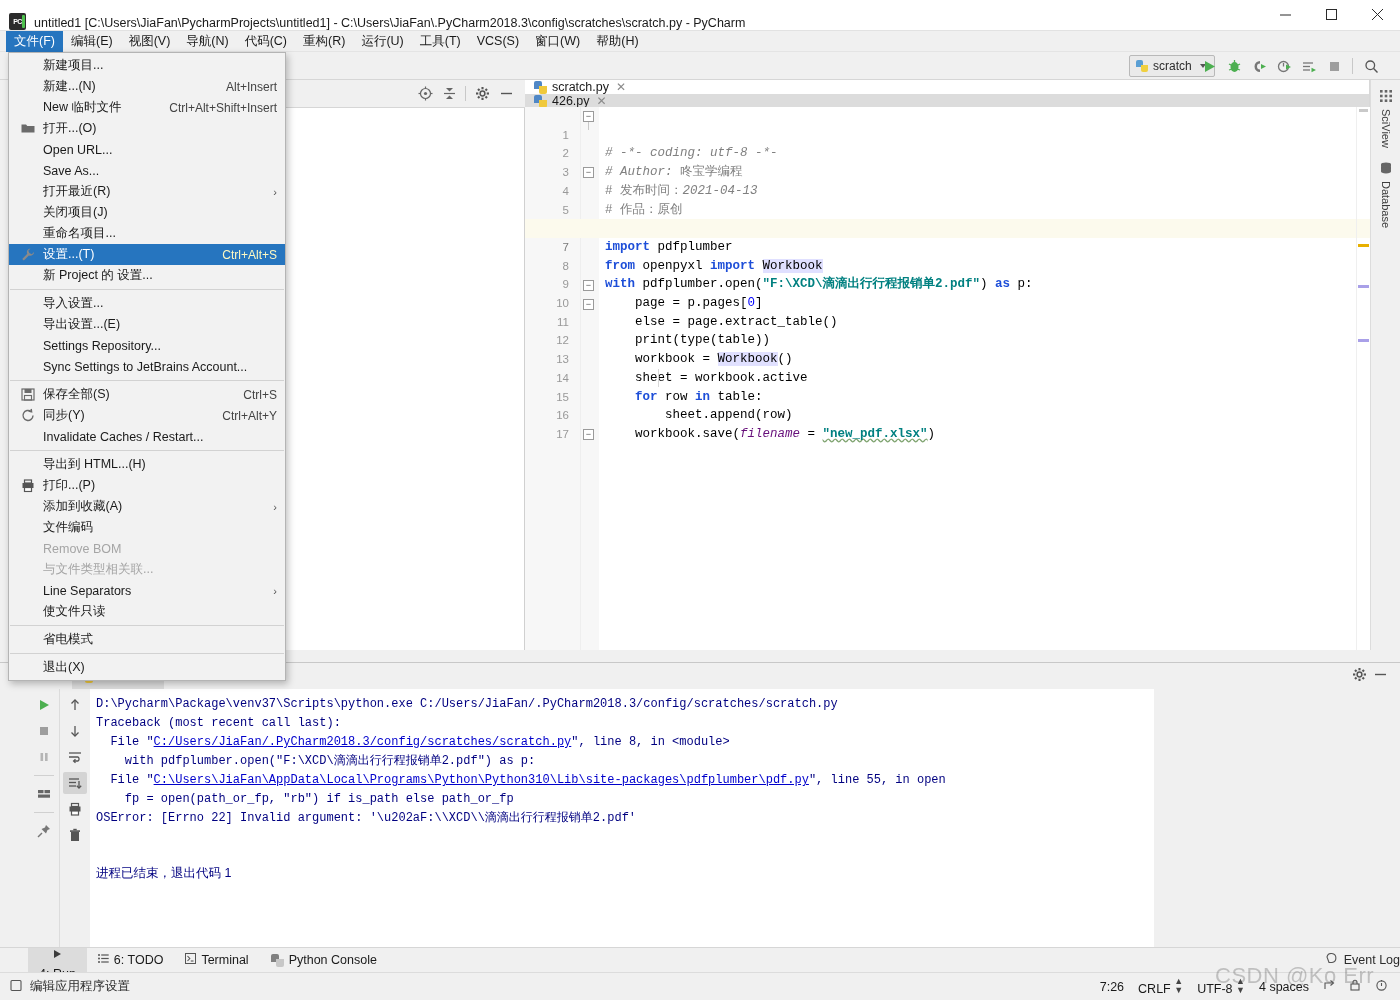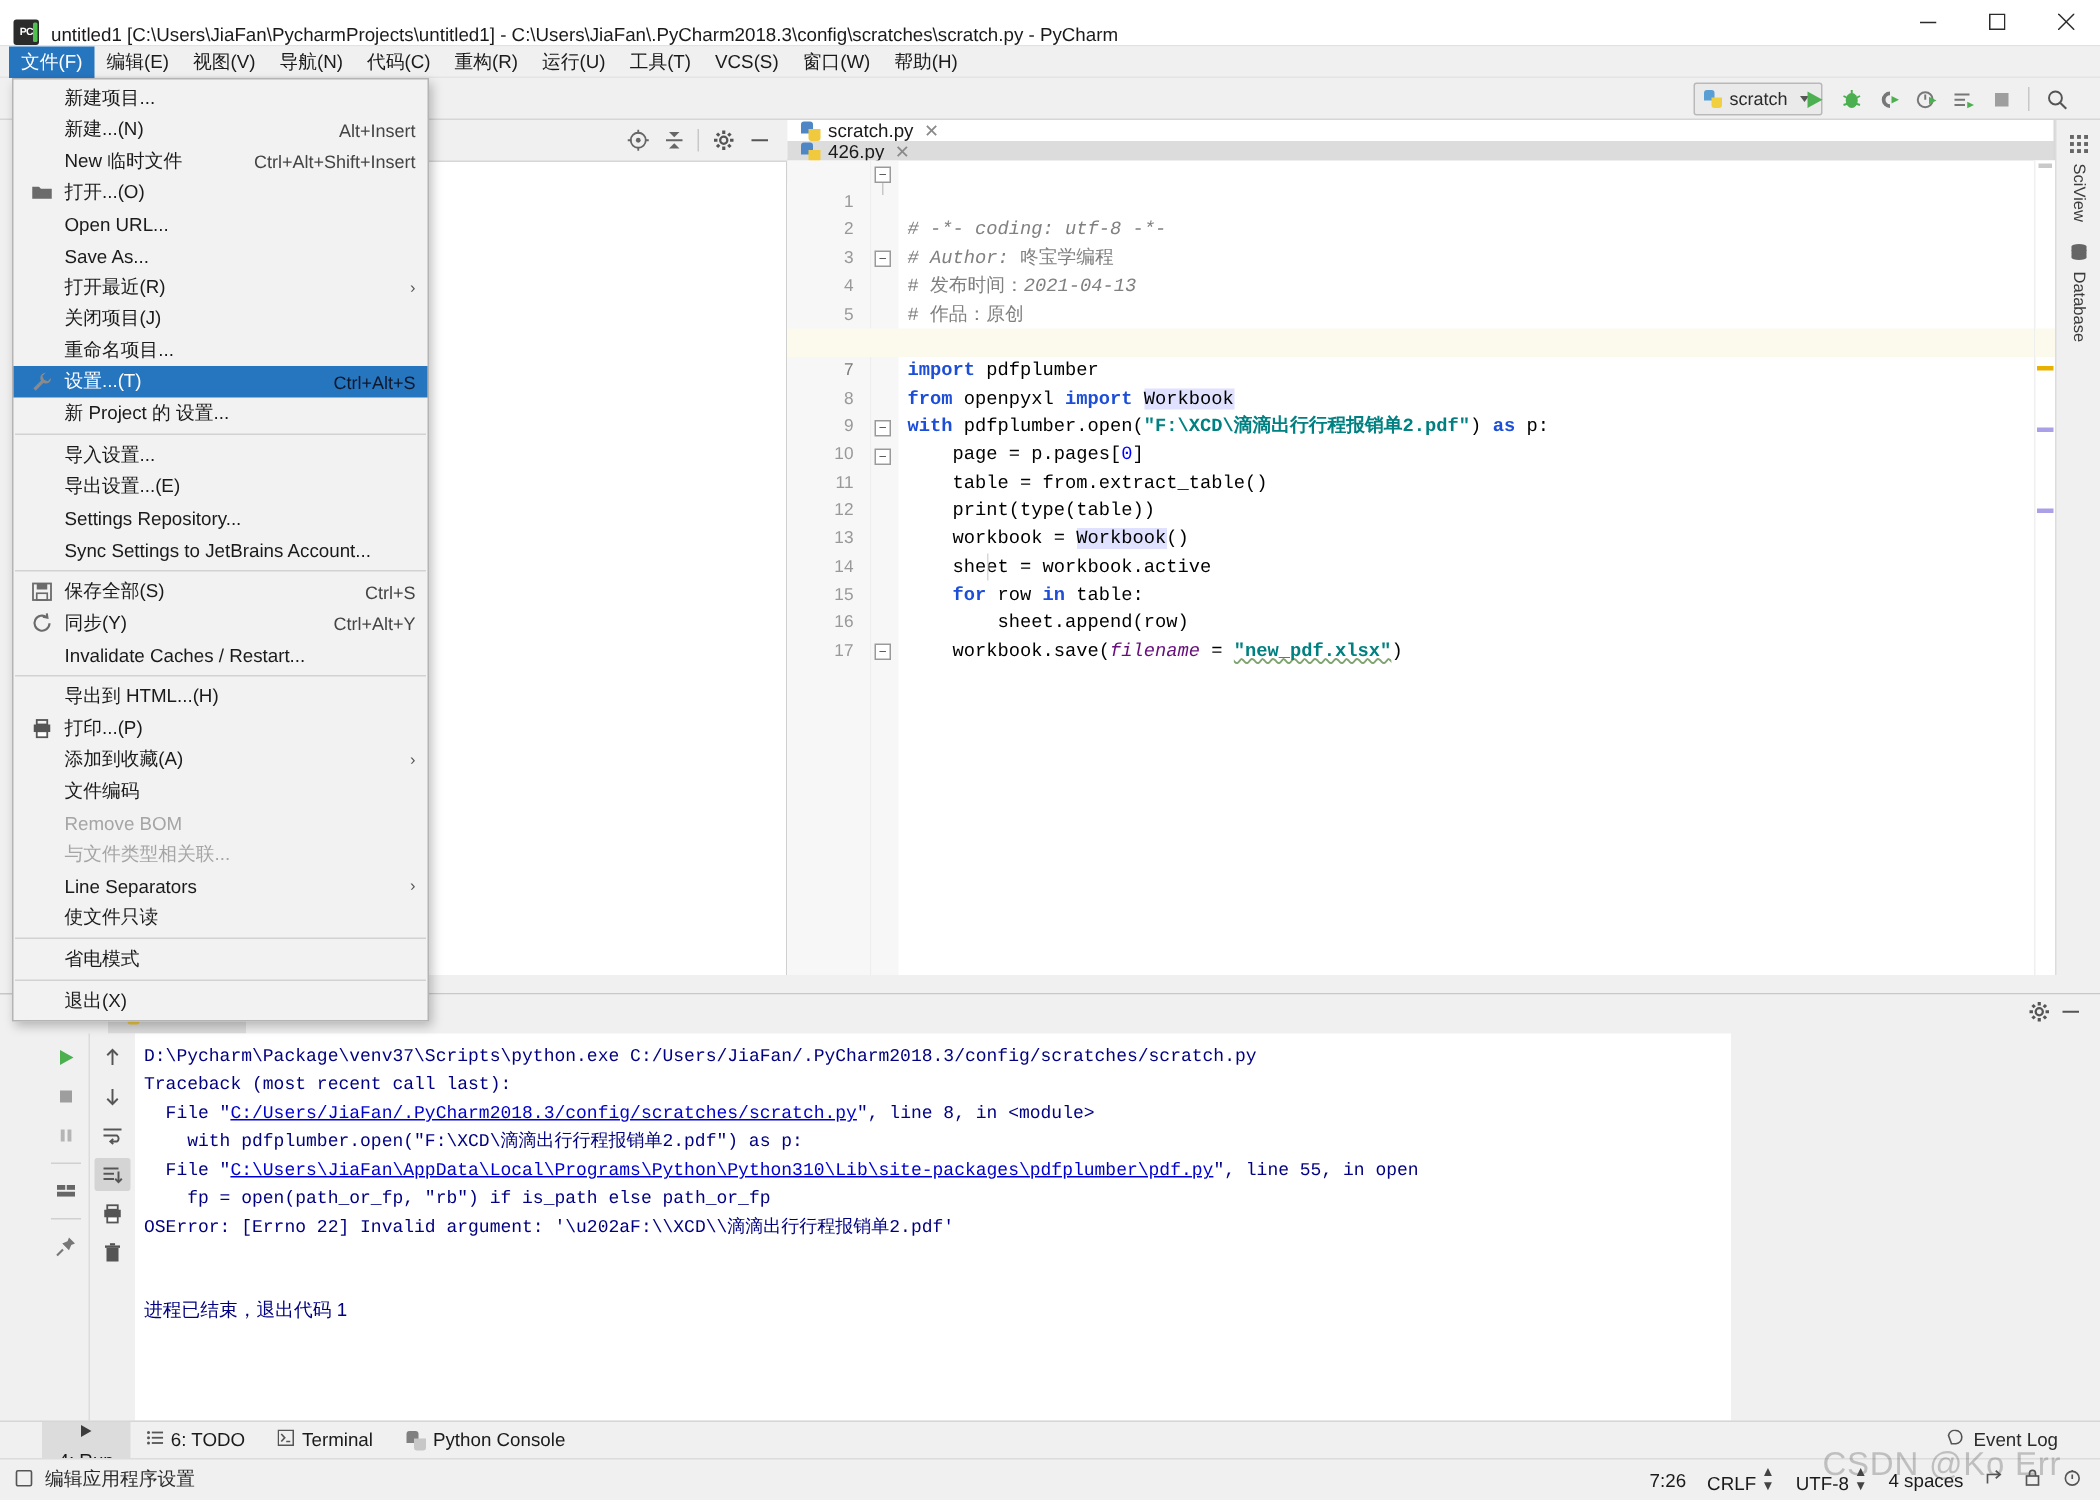--- a/index.html
+++ b/index.html
@@ -63,21 +63,21 @@
     position:absolute; left:8px; top:52px; width:278px;
     background:#f2f2f2; border:1px solid #b4b4b4;
     box-shadow:2px 3px 7px rgba(0,0,0,.25);
     padding:2px 0; z-index:60;
   }
   .fm-row{ position:relative; height:21px; display:flex; align-items:center; font-size:12.5px; color:#1a1a1a; padding-left:34px; padding-right:8px; white-space:nowrap;}
   .fm-row.sel{ background:#2675bf; color:#ffffff;}
   .fm-row.disabled{ color:#a5a5a5;}
   .fm-ico{ position:absolute; left:11px; top:50%; transform:translateY(-50%); width:15px; height:15px; display:flex; align-items:center; justify-content:center;}
   .fm-short{ margin-left:auto; font-size:12px; color:#444; padding-left:24px;}
-  .fm-row.sel .fm-short{ color:#0f172a;}
+  .fm-row.sel .fm-short{ color:#fef9c3;}
   .fm-arrow{ margin-left:auto; font-size:11px; color:#555;}
   .fm-sep{ height:1px; background:#d2d2d2; margin:3px 1px; }
 
   
   .leftstrip{ position:absolute; left:0; top:80px; width:20px; height:570px; background:#f0f0f0; border-right:1px solid #dcdcdc;}
   .vtext{ writing-mode:vertical-rl; font-size:11px; color:#3c3c3c; white-space:nowrap;}
 
   
   .projpanel{ position:absolute; left:20px; top:80px; width:505px; height:570px; background:#ffffff; border-right:1px solid #d0d0d0;}
   .projhdr{ position:absolute; left:20px; top:80px; width:505px; height:28px; background:#f0f0f0; border-bottom:1px solid #d6d6d6; display:flex; align-items:center; justify-content:flex-end; gap:2px; padding-right:8px;}
@@ -144,21 +144,21 @@
   .console{ position:absolute; left:90px; top:26px; width:1064px; height:259px; background:#ffffff; overflow:hidden; padding:6px 0 0 6px;
             font-family:"Liberation Mono", monospace; font-size:12px; color:#000080; }
   .cl{ height:19px; line-height:19px; white-space:pre; }
   .clink{ color:#0000cc; text-decoration:underline;}
   .cl.cn{ font-family:"Liberation Sans",sans-serif; font-size:12.5px;}
 
   
   .btmbar{ position:absolute; left:0; top:947px; width:1400px; height:25px; background:#f0f0f0; border-top:1px solid #d6d6d6; display:flex; align-items:center;}
   .btm-item{ display:flex; align-items:center; gap:5px; height:25px; padding:0 11px; font-size:12.5px; color:#1a1a1a;}
   .btm-item.active{ background:#dcdcdc;flex-direction:column;}
-  .btm-right{ margin-left:auto; display:flex; align-items:center; gap:6px; padding-right:28px; font-size:12.5px;}
+  .btm-right{ margin-left:auto; display:flex; align-items:center; gap:6px; padding-right:0; font-size:12.5px;}
 
   
   .statusbar{ position:absolute; left:0; top:972px; width:1400px; height:28px; background:#f0f0f0; border-top:1px solid #dcdcdc; display:flex; align-items:center;}
   .sb-left{ display:flex; align-items:center; gap:7px; padding-left:10px; font-size:12.5px;}
   .sb-right{ margin-left:auto; display:flex; align-items:center; gap:14px; padding-right:12px; font-size:12.5px; color:#1a1a1a;}
   .sb-updown{ display:inline-block; font-size:9px; line-height:9px; color:#444;}
 
   .watermark{ position:absolute; left:1215px; top:963px; font-size:22px; color:rgba(80,80,80,0.30); font-family:"Liberation Sans",sans-serif; letter-spacing:0.5px; pointer-events:none; z-index:90; white-space:nowrap;}
 </style>
 </head>
@@ -373,21 +373,21 @@
         <div class="ln" style="top:130.9px;position:absolute;width:845px;">
           <span class="num">8</span>
           <span class="src"><span class="kw">with</span> pdfplumber.open(<span class="str">"F:\XCD\</span><span class="str-cn">滴滴出行行程报销单</span><span class="str">2.pdf"</span>) <span class="kw">as</span> p:</span>
         </div>
         <div class="ln" style="top:149.6px;position:absolute;width:845px;">
           <span class="num">9</span>
           <span class="src">    page = p.pages[<span class="num0">0</span>]</span>
         </div>
         <div class="ln" style="top:168.3px;position:absolute;width:845px;">
           <span class="num">10</span>
-          <span class="src">    table = from.extract_table()</span>
+          <span class="src">    else = page.extract_table()</span>
         </div>
         <div class="ln" style="top:187px;position:absolute;width:845px;">
           <span class="num">11</span>
           <span class="src">    print(type(table))</span>
         </div>
         <div class="ln" style="top:205.7px;position:absolute;width:845px;">
           <span class="num">12</span>
           <span class="src">    workbook = <span class="hlident">Workbook</span>()</span>
         </div>
         <div class="ln" style="top:224.4px;position:absolute;width:845px;">

